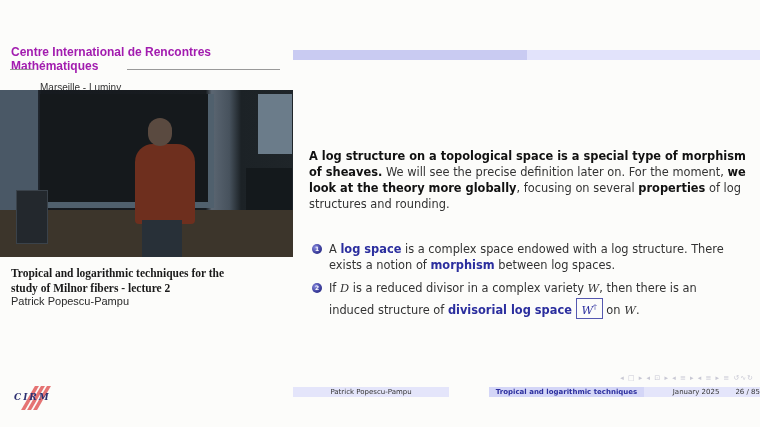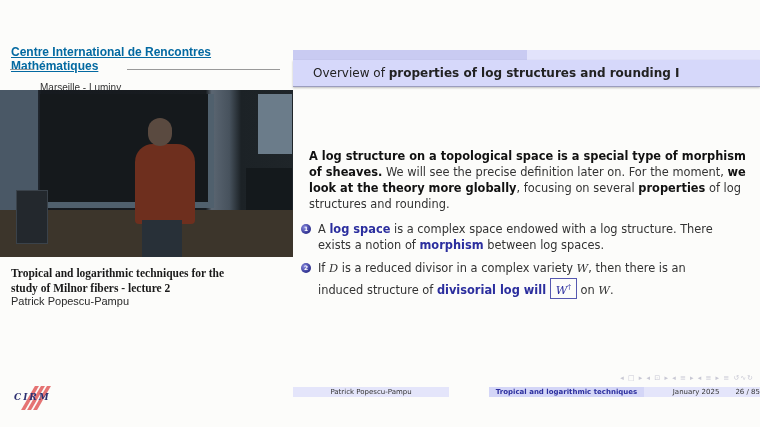--- a/index.html
+++ b/index.html
@@ -4,21 +4,21 @@
 <style>
   html, body { margin: 0; padding: 0; }
   body {
     width: 760px; height: 427px; overflow: hidden; position: relative;
     background: #fcfcfa;
     font-family: "DejaVu Sans", sans-serif;
   }
   .left-panel { position: absolute; left: 0; top: 0; width: 293px; height: 427px; background: #fcfcfa; }
   .org-name {
     position: absolute; left: 11px; top: 45px;
-    font-family: "Liberation Sans", sans-serif; font-weight: bold; font-size: 12px; color: #0369a1; text-decoration: underline;
+    font-family: "Liberation Sans", sans-serif; font-weight: bold; font-size: 12px; color: #a21caf;
   }
   .org-sub {
     position: absolute; left: 10px; top: 63px; width: 270px; height: 12px;
     display: flex; align-items: center; gap: 6px;
   }
   .org-sub .line { height: 1px; background: #999; }
   .org-sub .l1 { width: 24px; }
   .org-sub .l2 { flex: 1; }
   .org-sub .txt { font-family: "Liberation Sans", sans-serif; font-size: 10px; color: #333; margin-top: 36px; }
 
@@ -58,21 +58,21 @@
     position: absolute; left: 0; top: 60px; width: 467px; height: 26px;
     background: #d6d8fa; border-bottom: 1px solid #9b9dbd;
     box-shadow: 0 1px 2px rgba(0,0,0,0.25);
   }
   .frametitle .t { position: absolute; left: 20px; top: 6px; font-size: 12px; color: #222; white-space: nowrap; }
   .frametitle b { font-weight: bold; }
 
   .para { position: absolute; left: 16px; top: 148px; width: 440px; font-size: 11.4px; line-height: 16px; color: #333; }
   .para b { color: #111; }
 
-  .item { position: absolute; left: 8px; width: 420px; font-size: 11.4px; line-height: 16px; color: #333; }
+  .item { position: absolute; left: 19px; width: 420px; font-size: 11.4px; line-height: 16px; color: #333; margin-top: 20px; }
   .item .ball {
     position: absolute; left: 0; top: 3px; width: 10px; height: 10px; border-radius: 50%;
     background: radial-gradient(circle at 35% 35%, #8a8ce0 0%, #3a3c9a 60%, #1e2070 100%);
     color: #fff; font-size: 6px; line-height: 10px; text-align: center; font-weight: bold;
   }
   .item .body { margin-left: 17px; }
   .item .kw { color: #2b2e9e; font-weight: bold; }
   .item i { font-family: "DejaVu Serif", serif; font-style: italic; }
   .boxed { display: inline-block; border: 1px solid #5558b0; padding: 0 5px; line-height: 16px; color: #2b2e9e; font-family: "DejaVu Serif", serif; font-style: italic; }
   .boxed sup { font-size: 7px; font-style: normal; }
@@ -118,39 +118,36 @@
         <span style="left:10px"></span>
         <span style="left:16px"></span>
     </div>
     <div class="lt">CIRM</div>
   </div>
 </div>
 
 <div class="slide">
   <div class="hstrip-a"></div>
   <div class="hstrip-b"></div>
-  <div class="frametitle">
-    <div class="t"><span>Overview of </span><b>properties of log structures and rounding I</b></div>
-  </div>
 
   <div class="para">
     <b>A log structure on a topological space is a special type of morphism of sheaves.</b><span> We will see the precise definition later on. For the moment, </span><b>we look at the theory more globally</b><span>, focusing on several </span><b>properties</b><span> of log structures and rounding.</span>
   </div>
 
   <div class="item" style="top:221px">
     <span class="ball">1</span>
     <div class="body">
       <span>A </span><span class="kw">log space</span><span> is a complex space endowed with a log structure. There exists a notion of </span><span class="kw">morphism</span><span> between log spaces.</span>
     </div>
   </div>
 
   <div class="item" style="top:259px; line-height:19px">
     <span class="ball" style="top:4px">2</span>
     <div class="body">
-      <span>If </span><i>D</i><span> is a reduced divisor in a complex variety </span><i>W</i><span>, then there is an induced structure of </span><span class="kw">divisorial log will</span>
+      <span>If </span><i>D</i><span> is a reduced divisor in a complex variety </span><i>W</i><span>, then there is an induced structure of </span><span class="kw">divisorial log space</span>
       <span class="boxed"><span>W</span><sup>†</sup></span><span> on </span><i>W</i><span>.</span>
     </div>
   </div>
 
   <div class="navsyms">◂ □ ▸ ◂ ⊡ ▸ ◂ ≡ ▸ ◂ ≡ ▸ ≡ ↺∿↻</div>
 
   <div class="footer">
     <div class="f1">Patrick Popescu-Pampu</div>
     <div class="f2">Tropical and logarithmic techniques</div>
     <div class="f3">

